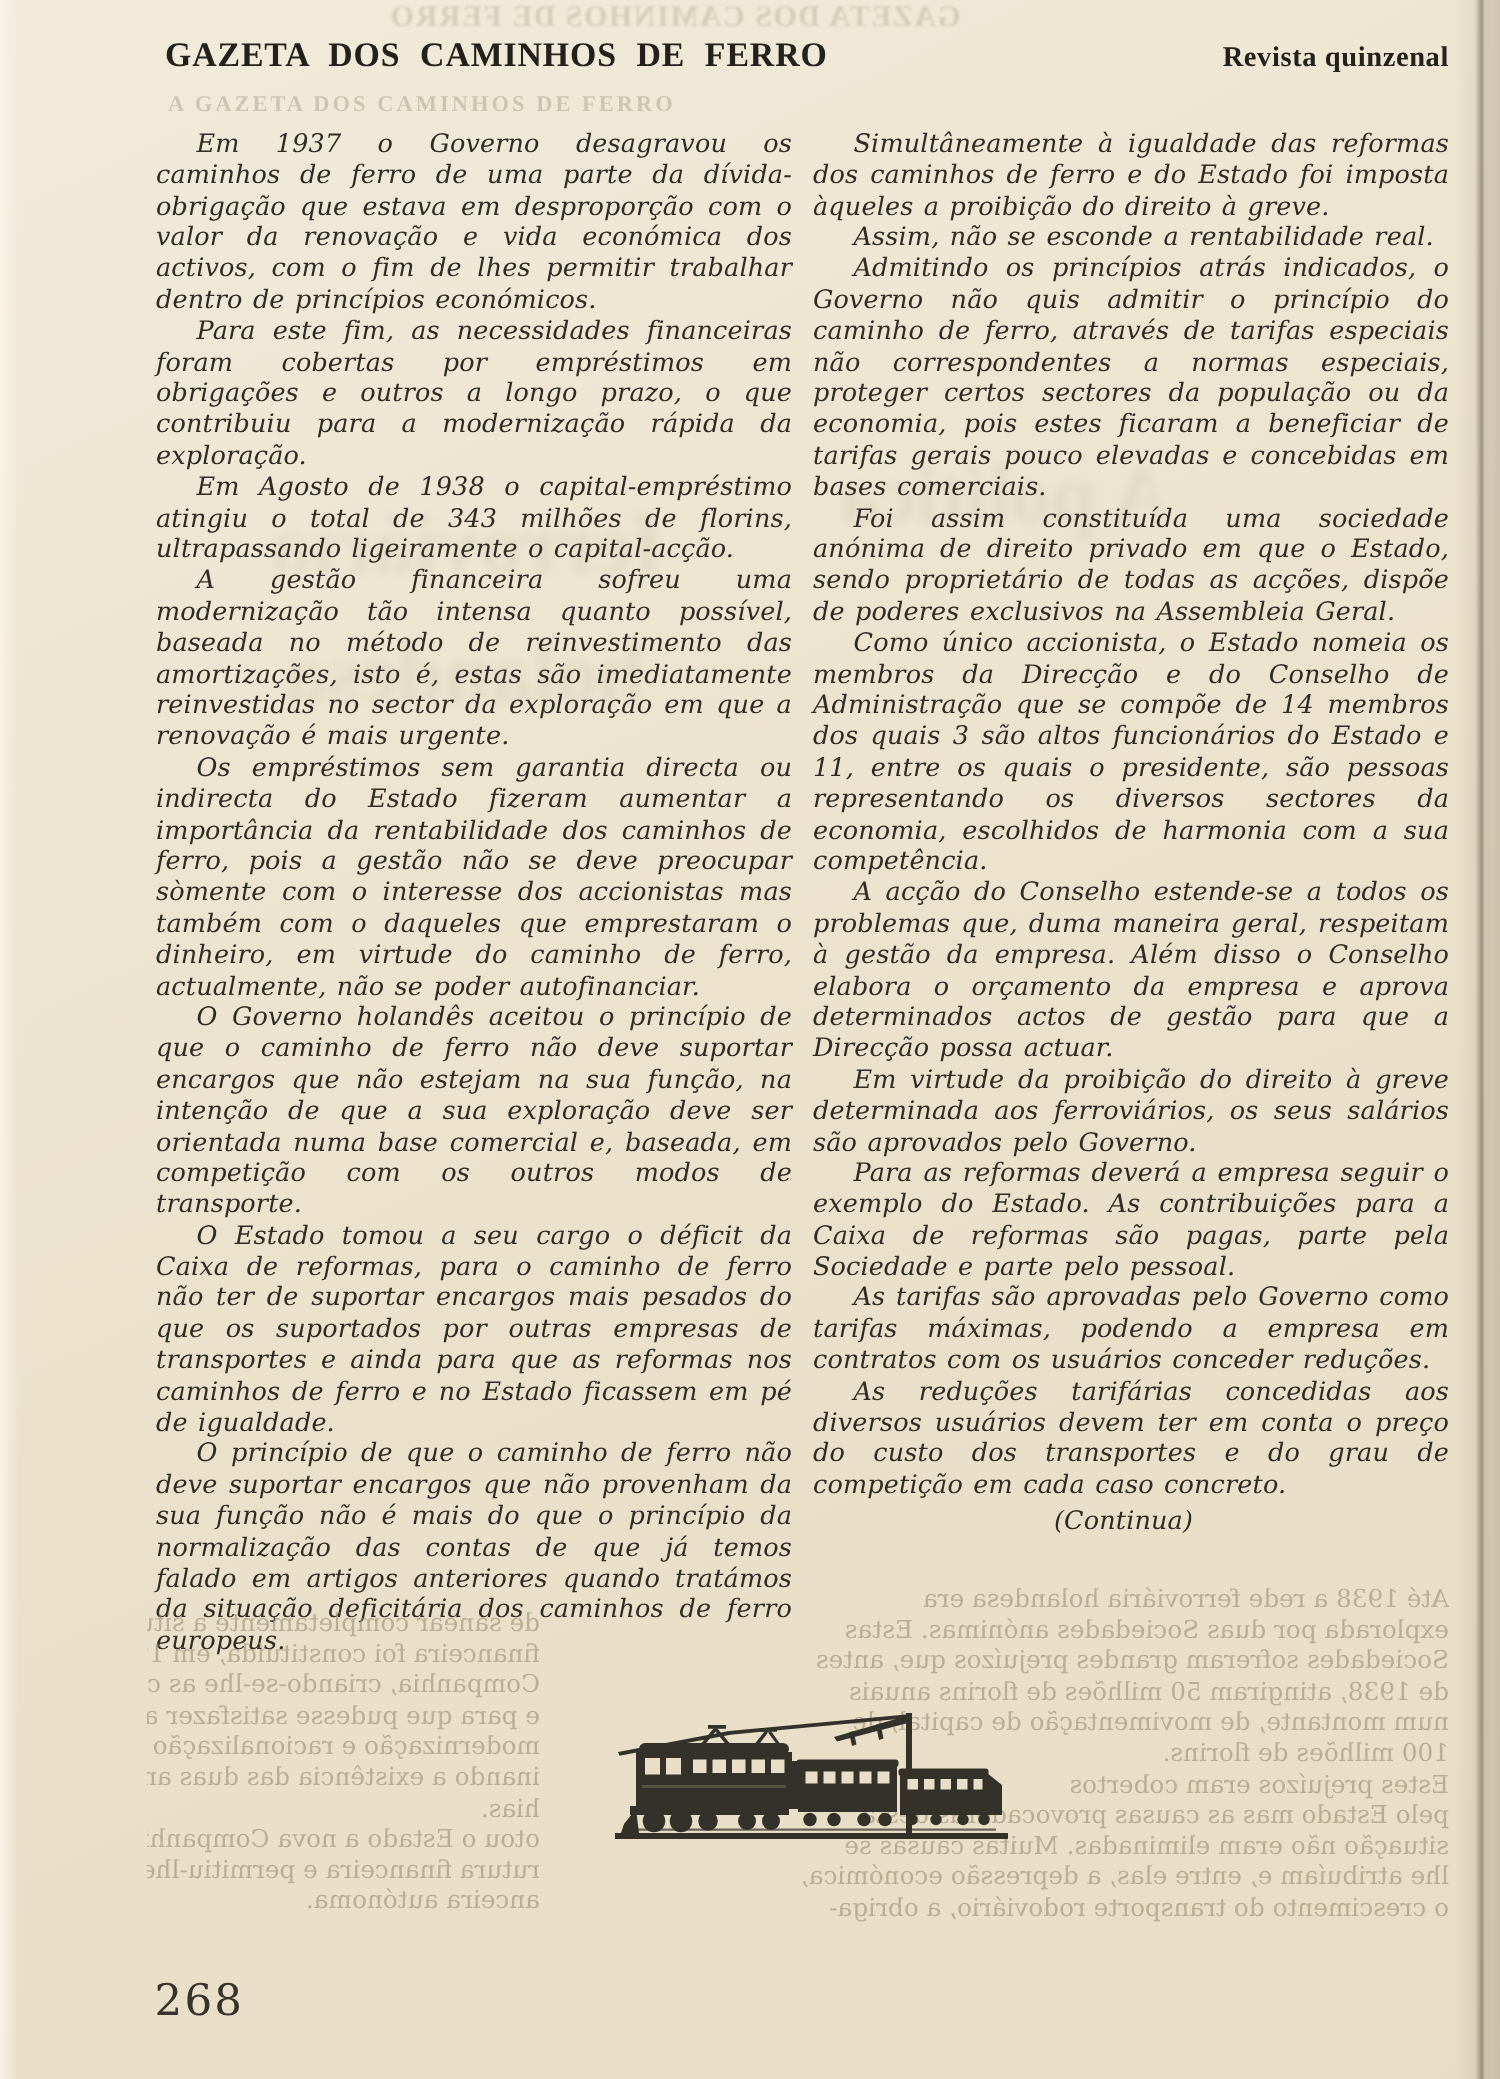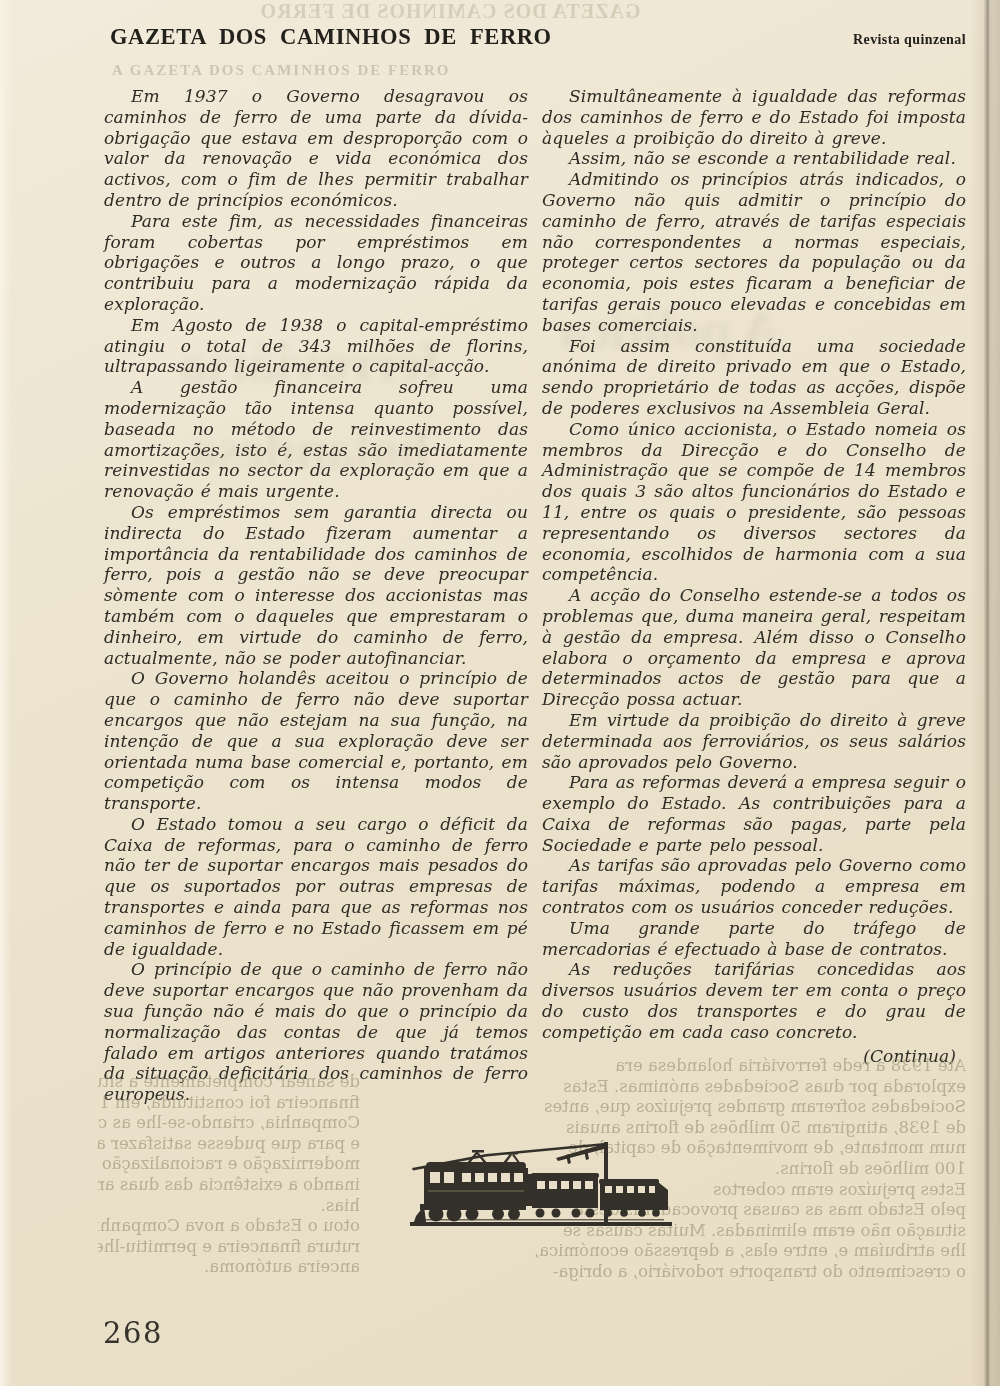--- a/index.html
+++ b/index.html
@@ -10,28 +10,28 @@
     color:#2e2c25;
   }
   .edge-left{position:absolute;left:0;top:0;bottom:0;width:12px;
     background:linear-gradient(to right,#f8f3e6,rgba(248,243,230,0));}
   .edge-right{position:absolute;right:0;top:0;bottom:0;width:30px;
     background:linear-gradient(to right,rgba(0,0,0,0) 0%,rgba(110,95,70,0.10) 45%,rgba(75,65,48,0.50) 60%,rgba(75,65,48,0.18) 66%,rgba(120,108,85,0.22) 80%,rgba(130,118,95,0.30) 100%);}
   .masthead{position:absolute;left:110px;right:34px;top:24px;display:flex;
     justify-content:space-between;align-items:baseline;}
   .journal-title{font-family:"Liberation Serif",serif;font-weight:bold;font-size:23px;
     letter-spacing:0.6px;word-spacing:7px;color:#23211b;transform:scaleX(0.98);transform-origin:left;}
-  .journal-subtitle{font-family:"Liberation Serif",serif;font-weight:bold;font-size:14px;
+  .journal-subtitle{font-family:"Liberation Serif",serif;font-weight:bold;font-size:19px;
     color:#23211b;letter-spacing:0.4px;margin-left:34px;}
   .col{position:absolute;top:86px;width:424px;font-size:17px;line-height:20.8px;
     text-align:justify;letter-spacing:0.1px;word-spacing:1.4px;hyphens:auto;}
   .col-left{left:104px;}
   .col-right{left:542px;}
   .para{margin:0;text-indent:27px;font-style:italic;}
-  .continua{font-style:italic;text-align:right;padding-right:10px;margin-top:3px;font-size:17px;}
+  .continua{font-style:italic;text-align:center;padding-right:10px;margin-top:3px;font-size:17px;}
   .page-number{position:absolute;left:103px;top:1316px;font-size:29px;letter-spacing:1.5px;color:#35332c;}
   
   .bleed-block{position:absolute;transform:scaleX(-1);color:#9b9174;opacity:0.62;
     filter:blur(0.4px);font-size:16.5px;line-height:20.6px;}
   .bleed-block div{margin:0;white-space:nowrap;overflow:hidden;}
   .bleed-left{left:98px;top:1072px;width:262px;height:214px;}
   .bleed-right{left:528px;top:1056px;width:438px;height:234px;}
   .bleed-head{position:absolute;color:#a79d80;font-weight:bold;font-family:"Liberation Serif",serif;}
   .bleed-head-top{left:180px;top:0px;font-size:20px;letter-spacing:1px;opacity:0.35;
     transform:scaleX(-1);filter:blur(0.6px);width:540px;text-align:center;}
@@ -63,37 +63,36 @@
   <div class="ghost ghost-left">ferroviária
 holandesa</div>
   <div class="ghost ghost-right">A política</div>
 
   <section class="col col-left">
       <p class="para">Em 1937 o Governo desagravou os caminhos de ferro de uma parte da dívida-obrigação que estava em desproporção com o valor da renovação e vida económica dos activos, com o fim de lhes permitir trabalhar dentro de princípios económicos.</p>
       <p class="para">Para este fim, as necessidades financeiras foram cobertas por empréstimos em obrigações e outros a longo prazo, o que contribuiu para a modernização rápida da exploração.</p>
       <p class="para">Em Agosto de 1938 o capital-empréstimo atingiu o total de 343 milhões de florins, ultrapassando ligeiramente o capital-acção.</p>
       <p class="para">A gestão financeira sofreu uma modernização tão intensa quanto possível, baseada no método de reinvestimento das amortizações, isto é, estas são imediatamente reinvestidas no sector da exploração em que a renovação é mais urgente.</p>
       <p class="para">Os empréstimos sem garantia directa ou indirecta do Estado fizeram aumentar a importância da rentabilidade dos caminhos de ferro, pois a gestão não se deve preocupar sòmente com o interesse dos accionistas mas também com o daqueles que emprestaram o dinheiro, em virtude do caminho de ferro, actualmente, não se poder autofinanciar.</p>
-      <p class="para">O Governo holandês aceitou o princípio de que o caminho de ferro não deve suportar encargos que não estejam na sua função, na intenção de que a sua exploração deve ser orientada numa base comercial e, portanto, em competição com os intensa modos de transporte.</p>
+      <p class="para">O Governo holandês aceitou o princípio de que o caminho de ferro não deve suportar encargos que não estejam na sua função, na intenção de que a sua exploração deve ser orientada numa base comercial e, baseada, em competição com os outros modos de transporte.</p>
       <p class="para">O Estado tomou a seu cargo o déficit da Caixa de reformas, para o caminho de ferro não ter de suportar encargos mais pesados do que os suportados por outras empresas de transportes e ainda para que as reformas nos caminhos de ferro e no Estado ficassem em pé de igualdade.</p>
       <p class="para">O princípio de que o caminho de ferro não deve suportar encargos que não provenham da sua função não é mais do que o princípio da normalização das contas de que já temos falado em artigos anteriores quando tratámos da situação deficitária dos caminhos de ferro europeus.</p>
     </section>
 
   <section class="col col-right">
     <div>
         <p class="para">Simultâneamente à igualdade das reformas dos caminhos de ferro e do Estado foi imposta àqueles a proibição do direito à greve.</p>
         <p class="para">Assim, não se esconde a rentabilidade real.</p>
         <p class="para">Admitindo os princípios atrás indicados, o Governo não quis admitir o princípio do caminho de ferro, através de tarifas especiais não correspondentes a normas especiais, proteger certos sectores da população ou da economia, pois estes ficaram a beneficiar de tarifas gerais pouco elevadas e concebidas em bases comerciais.</p>
         <p class="para">Foi assim constituída uma sociedade anónima de direito privado em que o Estado, sendo proprietário de todas as acções, dispõe de poderes exclusivos na Assembleia Geral.</p>
         <p class="para">Como único accionista, o Estado nomeia os membros da Direcção e do Conselho de Administração que se compõe de 14 membros dos quais 3 são altos funcionários do Estado e 11, entre os quais o presidente, são pessoas representando os diversos sectores da economia, escolhidos de harmonia com a sua competência.</p>
         <p class="para">A acção do Conselho estende-se a todos os problemas que, duma maneira geral, respeitam à gestão da empresa. Além disso o Conselho elabora o orçamento da empresa e aprova determinados actos de gestão para que a Direcção possa actuar.</p>
         <p class="para">Em virtude da proibição do direito à greve determinada aos ferroviários, os seus salários são aprovados pelo Governo.</p>
         <p class="para">Para as reformas deverá a empresa seguir o exemplo do Estado. As contribuições para a Caixa de reformas são pagas, parte pela Sociedade e parte pelo pessoal.</p>
         <p class="para">As tarifas são aprovadas pelo Governo como tarifas máximas, podendo a empresa em contratos com os usuários conceder reduções.</p>
-        <p class="para">Uma grande parte do tráfego de mercadorias é efectuado à base de contratos.</p>
         <p class="para">As reduções tarifárias concedidas aos diversos usuários devem ter em conta o preço do custo dos transportes e do grau de competição em cada caso concreto.</p>
       </div>
     <div class="continua">(Continua)</div>
   </section>
 
   <div class="bleed-block bleed-left">
       <div class="bleed-line">de sanear completamente a situa-</div>
       <div class="bleed-line">financeira foi constituída, em 1937, uma nova</div>
       <div class="bleed-line">Companhia, criando-se-lhe as condições para que ela</div>
       <div class="bleed-line">e para que pudesse satisfazer as</div>

